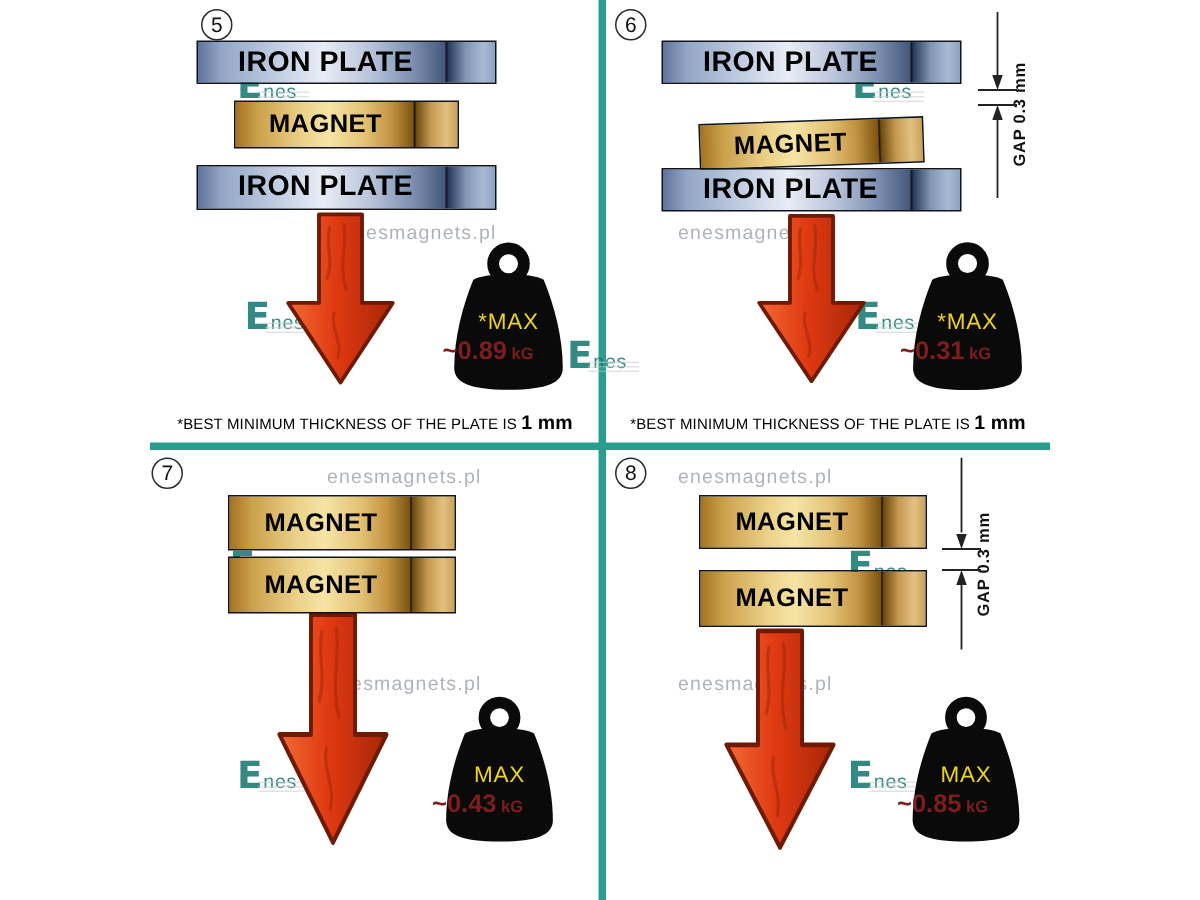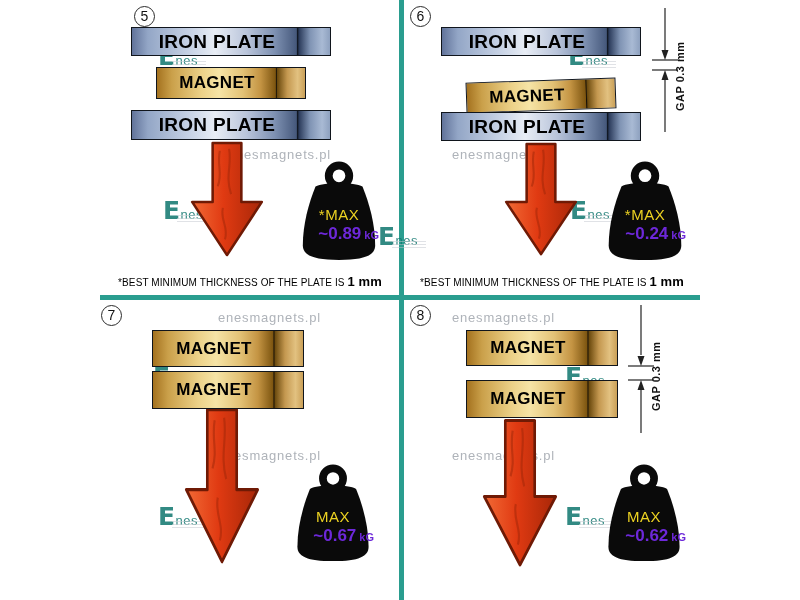--- a/index.html
+++ b/index.html
@@ -26,21 +26,21 @@
       #c49443 70%,#7d5510 80%,#161007 80.6%,#6b4a0e 81.4%,#c49850 88%,#e2c180 95%,#caa058 100%)}
 
   .arrow{position:absolute;z-index:1}
   .arrow-body{fill:url(#arrow-grad);stroke:#6f1a05;stroke-width:2.5;stroke-linejoin:round}
   .arrow-scribble{fill:none;stroke:#9e2608;stroke-width:2;opacity:.5}
 
   .weight{position:absolute;z-index:4}
   .weight svg{position:absolute;left:0;top:0;width:100%;height:100%}
   .w-max{position:absolute;left:0;right:0;top:45%;text-align:center;color:#ecd222;
     font-weight:normal;font-size:15px;letter-spacing:.5px}
-  .w-val{position:absolute;left:0;right:4px;top:63%;text-align:right;color:#6d28d9;
+  .w-val{position:absolute;left:0;right:16px;top:63%;text-align:left;color:#7f1d1d;
     font-weight:bold;font-size:17px}
   .w-val small{font-size:11px;font-weight:bold;margin-left:3px}
 
   .footnote{position:absolute;left:0;right:0;top:274px;text-align:center;font-size:10px;color:#000;letter-spacing:.1px}
   .footnote b{font-size:13px}
 
   .dim{position:absolute;z-index:3}
   .dl{stroke:#222;stroke-width:1.2}
   .df{fill:#222}
   .gap-label{position:absolute;writing-mode:vertical-rl;transform:rotate(180deg);
@@ -146,21 +146,21 @@
       <path class="arrow-body" d="M26,2 L54,2 L54,62 L74,62 L40,116 L6,62 L26,62 Z"></path>
       <path class="arrow-scribble" d="M33,10 C30,25 36,32 31,46 M42,8 C45,24 38,36 44,54 M36,68 C33,80 42,88 38,100"></path>
     </svg>
 
     <div class="weight" style="left:196px;top:160px;width:90px;height:102px">
       <svg viewBox="0 0 90 104">
         <circle cx="45" cy="16" r="10.5" fill="none" stroke="#0a0a0a" stroke-width="8"></circle>
         <path d="M21,27 C14,44 8,66 8,87 C8,97 18,102 45,102 C72,102 82,97 82,87 C82,66 76,44 69,27 C61,22 29,22 21,27 Z" fill="#0a0a0a"></path>
       </svg>
       <div class="w-max">*MAX</div>
-      <div class="w-val"><span>~0.24</span><small>kG</small></div>
+      <div class="w-val"><span>~0.31</span><small>kG</small></div>
     </div>
 
     <div class="footnote">
       <span>*BEST MINIMUM THICKNESS OF THE PLATE IS </span><b>1 mm</b>
     </div>
   </div>
 
   <div class="panel" style="left:100px;top:301px;width:300px;height:299px">
     <div class="numcircle" style="left:1px;top:4px">7</div>
 
@@ -175,21 +175,21 @@
       <path class="arrow-body" d="M26,2 L54,2 L54,62 L74,62 L40,116 L6,62 L26,62 Z"></path>
       <path class="arrow-scribble" d="M33,10 C30,25 36,32 31,46 M42,8 C45,24 38,36 44,54 M36,68 C33,80 42,88 38,100"></path>
     </svg>
 
     <div class="weight" style="left:188px;top:162px;width:90px;height:100px">
       <svg viewBox="0 0 90 104">
         <circle cx="45" cy="16" r="10.5" fill="none" stroke="#0a0a0a" stroke-width="8"></circle>
         <path d="M21,27 C14,44 8,66 8,87 C8,97 18,102 45,102 C72,102 82,97 82,87 C82,66 76,44 69,27 C61,22 29,22 21,27 Z" fill="#0a0a0a"></path>
       </svg>
       <div class="w-max">MAX</div>
-      <div class="w-val"><span>~0.67</span><small>kG</small></div>
+      <div class="w-val"><span>~0.43</span><small>kG</small></div>
     </div>
   </div>
 
   <div class="panel" style="left:404px;top:301px;width:296px;height:299px">
     <div class="numcircle" style="left:6px;top:4px">8</div>
 
     <div class="bar magnet" style="left:62px;top:29px;width:152px;height:36px">
       <span>MAGNET</span>
     </div>
     <div class="bar magnet" style="left:62px;top:79px;width:152px;height:38px">
@@ -210,16 +210,16 @@
       <path class="arrow-body" d="M26,2 L54,2 L54,62 L74,62 L40,116 L6,62 L26,62 Z"></path>
       <path class="arrow-scribble" d="M33,10 C30,25 36,32 31,46 M42,8 C45,24 38,36 44,54 M36,68 C33,80 42,88 38,100"></path>
     </svg>
 
     <div class="weight" style="left:194px;top:162px;width:92px;height:100px">
       <svg viewBox="0 0 90 104">
         <circle cx="45" cy="16" r="10.5" fill="none" stroke="#0a0a0a" stroke-width="8"></circle>
         <path d="M21,27 C14,44 8,66 8,87 C8,97 18,102 45,102 C72,102 82,97 82,87 C82,66 76,44 69,27 C61,22 29,22 21,27 Z" fill="#0a0a0a"></path>
       </svg>
       <div class="w-max">MAX</div>
-      <div class="w-val"><span>~0.62</span><small>kG</small></div>
+      <div class="w-val"><span>~0.85</span><small>kG</small></div>
     </div>
   </div>
 </div>
 
 </body></html>

